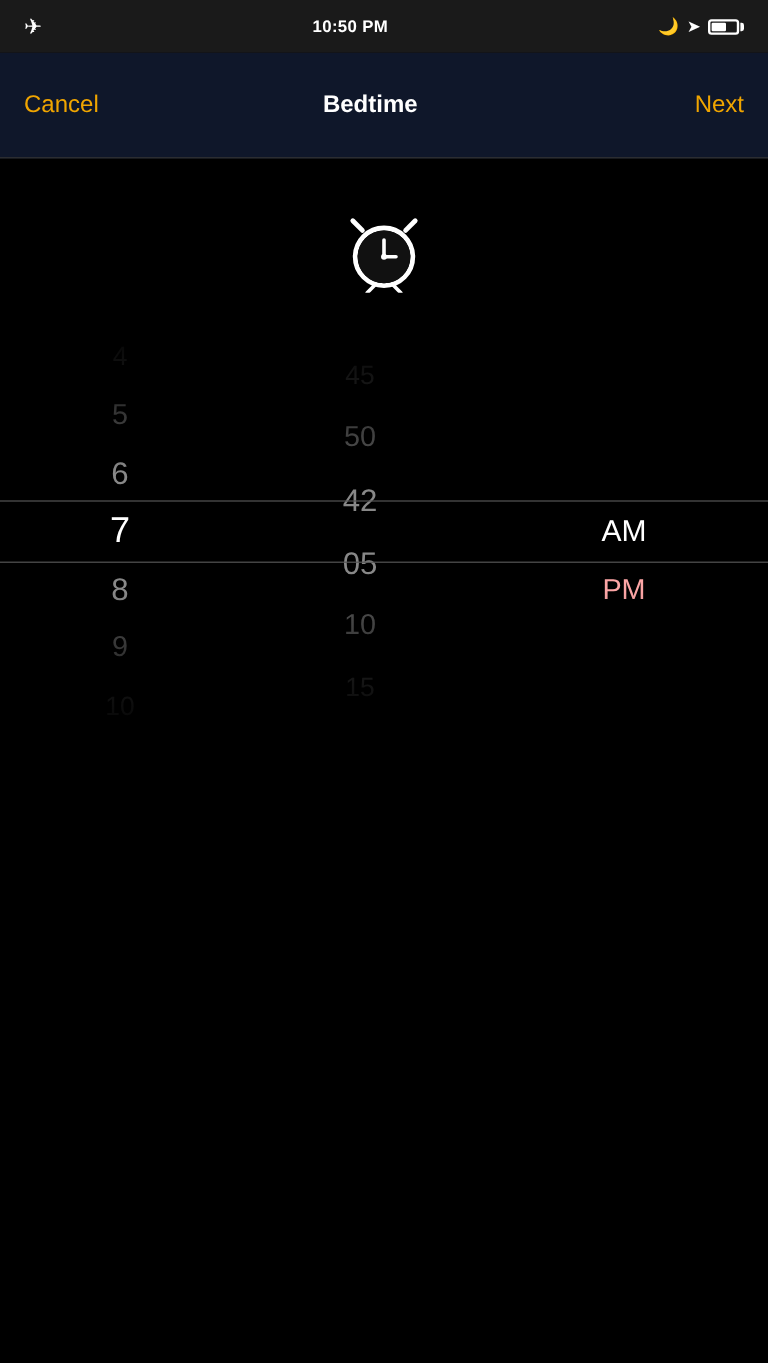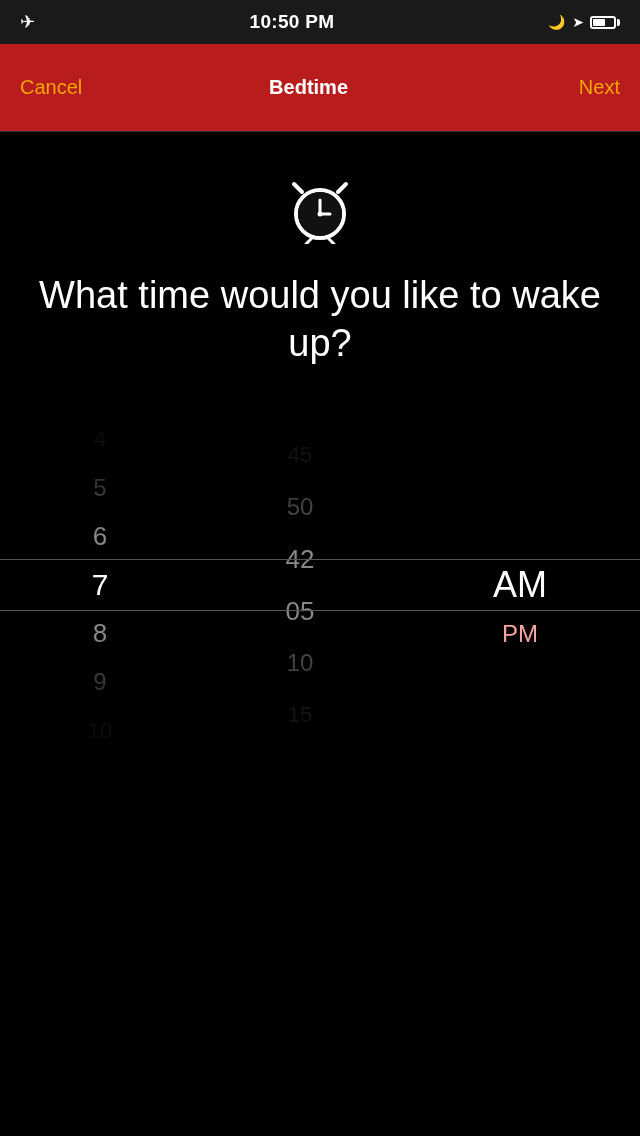--- a/index.html
+++ b/index.html
@@ -21,39 +21,39 @@
       display: flex;
       align-items: center;
       justify-content: space-between;
       padding: 0 20px;
     }
     .status-left {
       display: flex;
       align-items: center;
     }
     .status-center {
-      font-size: 19px;
+      font-size: 14px;
       font-weight: 600;
       color: #fff;
       letter-spacing: 0.3px;
     }
     .status-right {
       display: flex;
       align-items: center;
       gap: 6px;
     }
     .airplane-icon {
       color: #fff;
       font-size: 18px;
     }
 
     
     .nav-bar {
       height: 88px;
-      background: #b91c1c;
+      background: #0f172a;
       display: flex;
       align-items: center;
       justify-content: space-between;
       padding: 0 20px;
       border-bottom: 1px solid #333;
     }
     .nav-cancel {
       color: #f0a500;
       font-size: 20px;
       font-weight: 400;
@@ -172,21 +172,21 @@
       font-size: 30px;
       font-weight: 400;
     }
 
     .picker-item.dim-1 { color: #888; font-size: 26px; }
     .picker-item.dim-2 { color: #555; font-size: 24px; }
     .picker-item.dim-3 { color: #333; font-size: 22px; }
 
     .picker-item.ampm-selected {
       color: #fff;
-      font-size: 36px;
+      font-size: 25px;
     }
     .picker-item.ampm-dim {
       color: #fca5a5;
       font-size: 24px;
     }
 
     
     .battery {
       display: inline-flex;
       align-items: center;
@@ -255,21 +255,20 @@
       <line x1="36" y1="42" x2="36" y2="28" stroke="white" stroke-width="3" stroke-linecap="round"></line>
       <line x1="36" y1="42" x2="46" y2="42" stroke="white" stroke-width="3" stroke-linecap="round"></line>
 
       <circle cx="36" cy="42" r="2.5" fill="white"></circle>
 
       <line x1="28" y1="66" x2="22" y2="72" stroke="white" stroke-width="3" stroke-linecap="round"></line>
       <line x1="44" y1="66" x2="50" y2="72" stroke="white" stroke-width="3" stroke-linecap="round"></line>
     </svg>
   </div>
 
-  <div class="question-text">What time would you like to wake up?</div>
 
   <div class="picker-wrapper">
     <div class="picker-fade-top"></div>
     <div class="picker-highlight"></div>
     <div class="picker-fade-bottom"></div>
 
     <div class="picker-columns">
 
       <div class="picker-col">
         <div class="picker-item dim-3">4</div>

